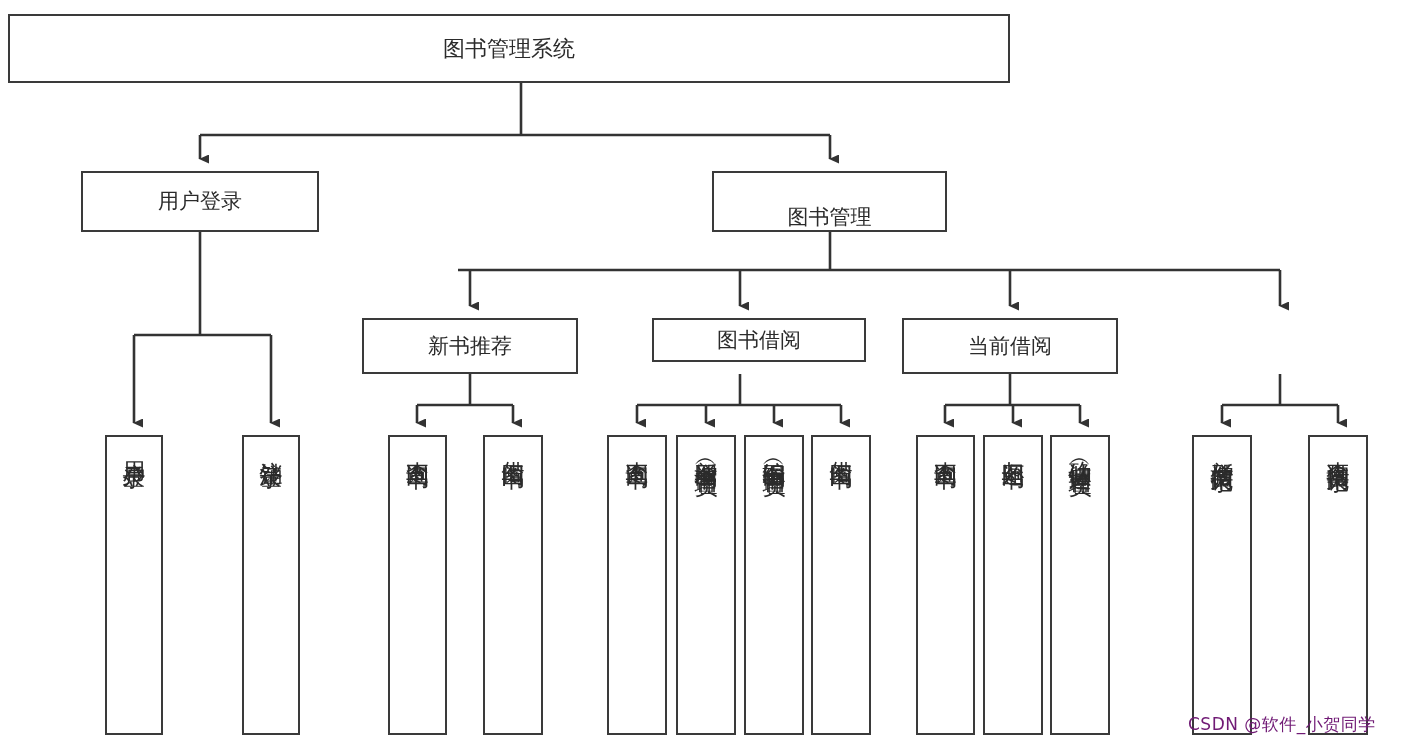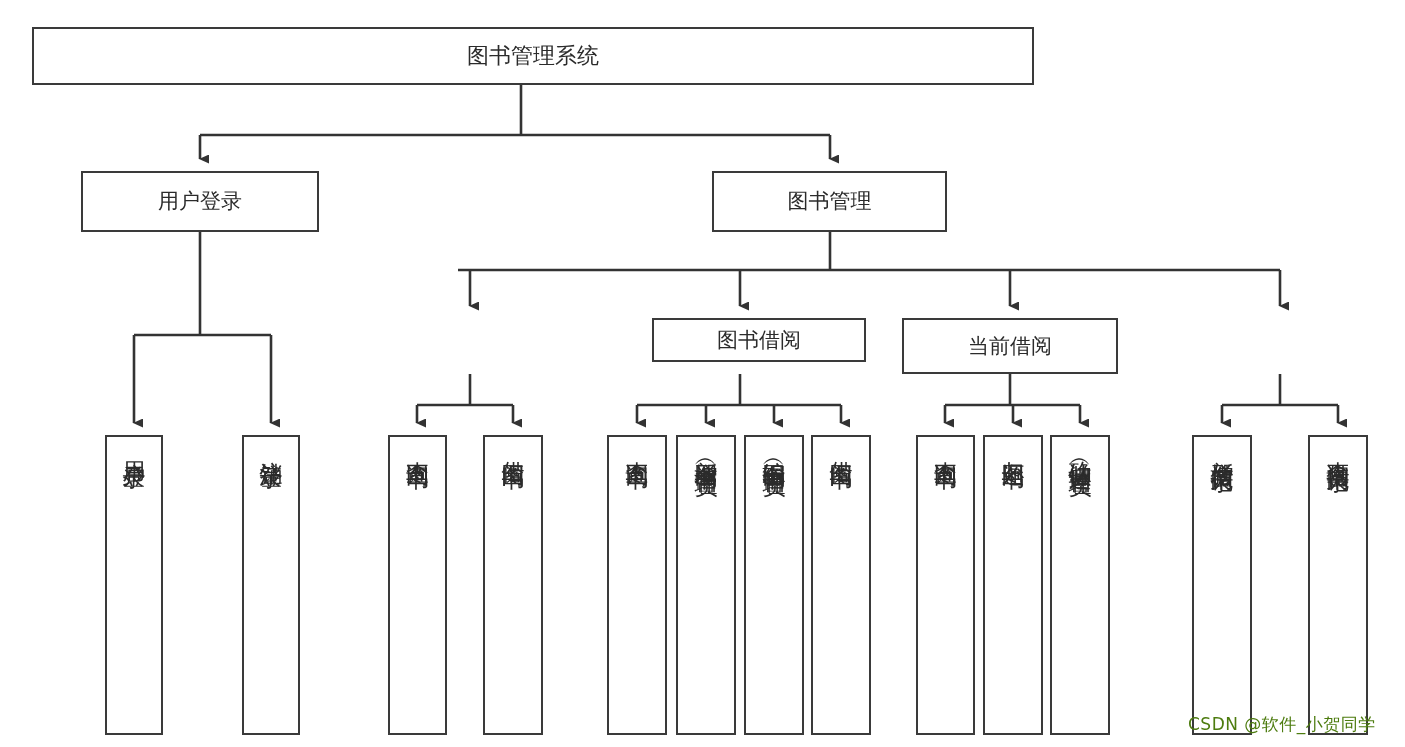--- a/index.html
+++ b/index.html
@@ -61,21 +61,21 @@
     text-orientation: upright;
     letter-spacing: 2px;
     line-height: 1.0;
     white-space: normal;
   }
   #watermark {
     position: absolute;
     left: 1188px;
     top: 713px;
     font-size: 17px;
-    color: #4d7c0f;
+    color: #701a75;
     letter-spacing: 0.5px;
     z-index: 3;
     white-space: nowrap;
     pointer-events: none;
   }
 </style>
 </head>
 <body>
 
 <div id="diagram-root">
@@ -123,31 +123,34 @@
       <path d="M 1013,405 L 1013,423" marker-end="url(#arrowhead)"></path>
       <path d="M 1080,405 L 1080,423" marker-end="url(#arrowhead)"></path>
 
       <path d="M 1280,374 L 1280,405"></path>
       <path d="M 1222,405 L 1338,405"></path>
       <path d="M 1222,405 L 1222,423" marker-end="url(#arrowhead)"></path>
       <path d="M 1338,405 L 1338,423" marker-end="url(#arrowhead)"></path>
     </g>
   </svg>
 
-  <div class="node horiz root" style="left:32px; top:14px; width:1002px; height:58px;margin-top:13px;">
+  <div class="node horiz root" style="left:8px; top:14px; width:1002px; height:69px;">
     <span class="node-label">图书管理系统</span>
   </div>
 
   <div class="node horiz" style="left:81px; top:171px; width:238px; height:61px;">
     <span class="node-label">用户登录</span>
   </div>
-  <div class="node horiz" style="left:712px; top:171px; width:235px; height:61px;">
+  <div class="node horiz" style="left:712px; top:171px; width:235px; height:61px;align-items:flex-end;">
     <span class="node-label">图书管理</span>
   </div>
 
+  <div class="node horiz" style="left:362px; top:318px; width:216px; height:56px;">
+    <span class="node-label">新书推荐</span>
+  </div>
   <div class="node horiz" style="left:652px; top:318px; width:214px; height:44px;">
     <span class="node-label">图书借阅</span>
   </div>
   <div class="node horiz" style="left:902px; top:318px; width:216px; height:56px;align-items:center;">
     <span class="node-label">当前借阅</span>
   </div>
 
   <div class="node vert" style="left:105px; top:435px; width:58px; height:300px;">
     <span class="node-label">用户登录</span>
   </div>

